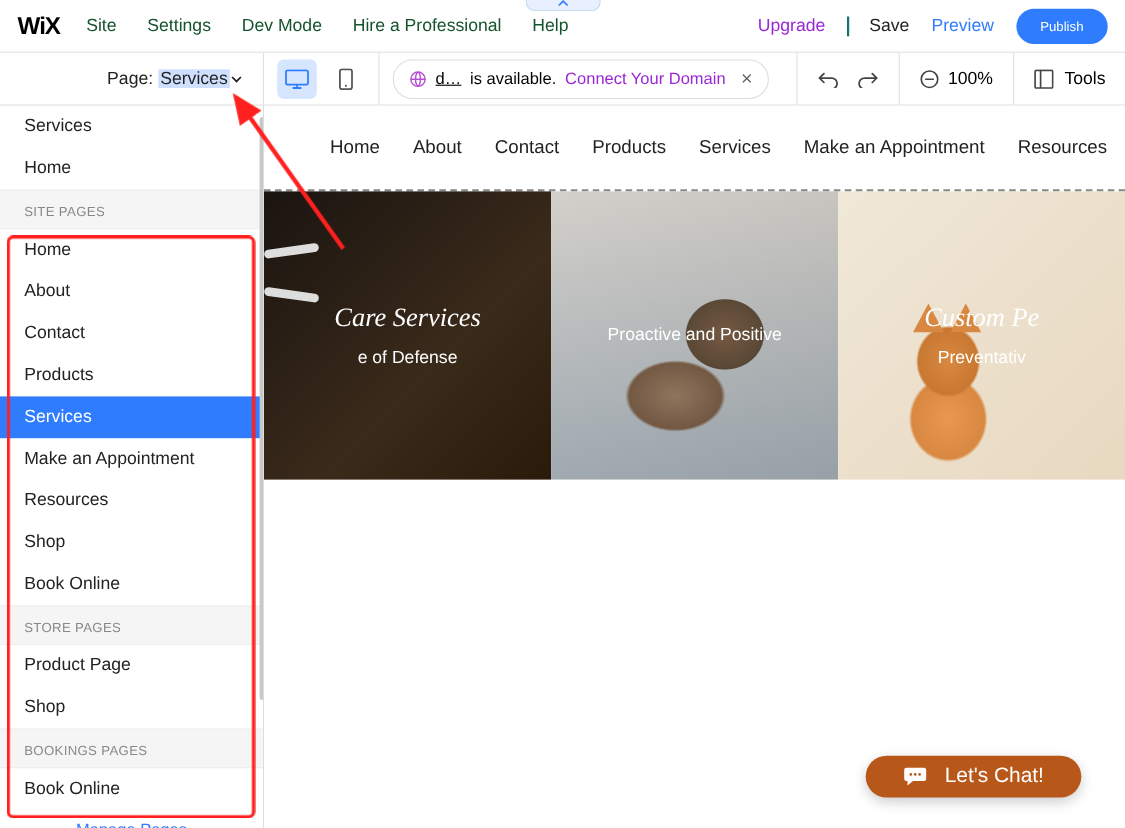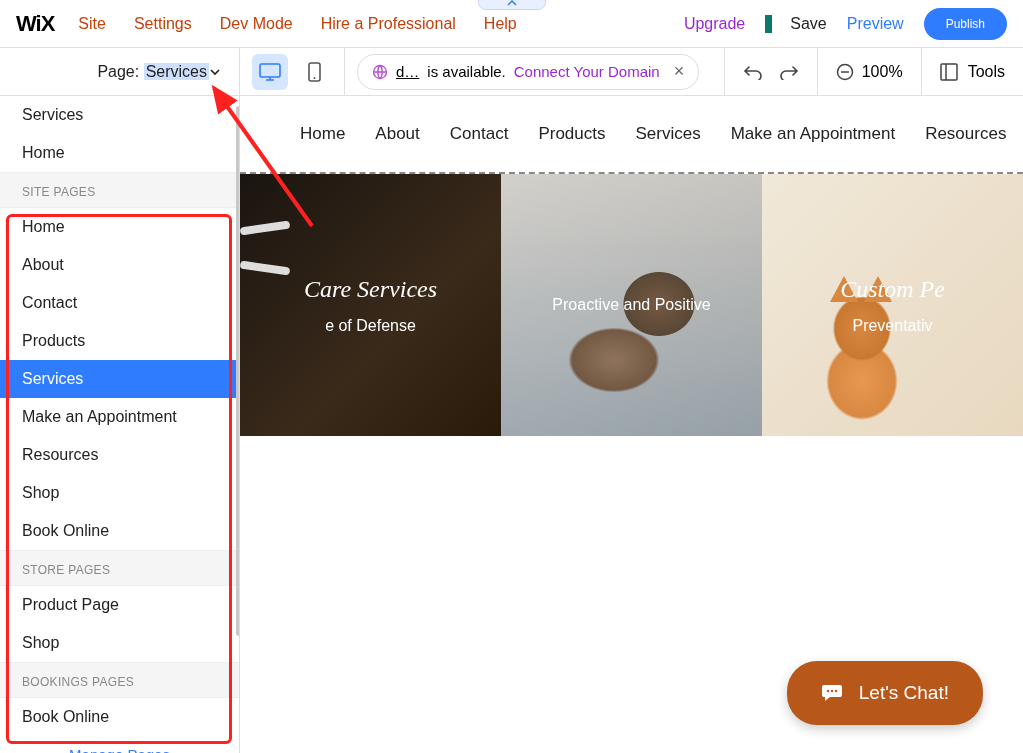--- a/index.html
+++ b/index.html
@@ -1,25 +1,25 @@
 <!DOCTYPE html>
 <html><head>
 <meta charset="utf-8">
 <style>
 * { box-sizing: border-box; margin: 0; padding: 0; }
 body { font-family: -apple-system, BlinkMacSystemFont, "Helvetica Neue", Arial, sans-serif; width: 1023px; height: 753px; overflow: hidden; background: #fff; }
 
 
 .top-bar { display: flex; align-items: center; height: 48px; border-bottom: 1px solid #e0e0e0; padding: 16px 16px; }
 .logo { font-weight: 900; font-size: 22px; letter-spacing: -1px; margin-right: 24px; }
-.menu-items { display: flex; gap: 28px; font-size: 16px; color: #c2410c; }
+.menu-items { display: flex; gap: 28px; font-size: 16px; color: #14532d; }
 .menu-items span { cursor: pointer; }
 .top-right { margin-left: auto; display: flex; align-items: center; gap: 20px; font-size: 16px; }
 .upgrade { color: #9a27d5; cursor: pointer; }
-.save { color: #222; cursor: pointer; border-left: 7px solid #0f766e; padding-left: 18px; }
+.save { color: #222; cursor: pointer; border-left: 2px solid #0f766e; padding-left: 18px; }
 .preview { color: #2f7cff; cursor: pointer; }
 .publish-btn { background: #2f7cff; color: #fff; border: none; border-radius: 20px; padding: 9px 22px; font-size: 12px; cursor: pointer; }
 
 
 .toolbar { display: flex; align-items: center; height: 48px; border-bottom: 1px solid #e0e0e0; }
 .page-selector { width: 240px; height: 100%; display: flex; align-items: center; padding: 0 18px; justify-content: flex-end; border-right: 1px solid #e0e0e0; cursor: pointer; }
 .page-label { font-size: 16px; color: #222; }
 .page-current { background: #cfe0ff; padding: 0 2px; }
 .chevron { width: 12px; height: 12px; }
 .device-tabs { display: flex; align-items: center; gap: 8px; padding: 0 12px; border-right: 1px solid #e0e0e0; height: 100%; }
@@ -69,21 +69,21 @@
 
 .dog-shape { position: absolute; width: 180px; height: 160px; background: radial-gradient(ellipse 50px 45px at 65% 30%, #6b4a2f 0%, #4a3520 70%, transparent 72%), radial-gradient(ellipse 70px 50px at 40% 65%, #8b6a4f 0%, #6a4a30 60%, transparent 65%); bottom: 20px; left: 50%; transform: translateX(-50%); opacity: 0.85; }
 .vet-people { position: absolute; inset: 0; background: linear-gradient(180deg, rgba(200,200,200,0.3) 0%, rgba(100,130,160,0.4) 100%); }
 
 
 .cat-shape { position: absolute; width: 140px; height: 150px; bottom: 10px; left: 30px; background: radial-gradient(ellipse 45px 50px at 50% 35%, #d88840 0%, #c87830 60%, transparent 65%), radial-gradient(ellipse 55px 60px at 50% 70%, #e89850 0%, #d88840 60%, transparent 65%); }
 .cat-ear1, .cat-ear2 { position: absolute; width: 0; height: 0; border-left: 14px solid transparent; border-right: 14px solid transparent; border-bottom: 26px solid #d88840; top: 0; }
 .cat-ear1 { left: 38px; } .cat-ear2 { left: 72px; }
 
 
-.chat-pill { position: absolute; bottom: 28px; right: 40px; background: #b8571a; color: #fff; border-radius: 30px; padding: 21px 34px; display: flex; align-items: center; gap: 16px; font-size: 19px; box-shadow: 0 4px 12px rgba(0,0,0,0.2); cursor: pointer; }
+.chat-pill { position: absolute; bottom: 28px; right: 40px; background: #b8571a; color: #fff; border-radius: 30px; padding: 8px 34px; display: flex; align-items: center; gap: 16px; font-size: 19px; box-shadow: 0 4px 12px rgba(0,0,0,0.2); cursor: pointer; }
 
 
 .collapse-tab { position: absolute; top: -4px; left: 50%; transform: translateX(-50%); width: 68px; height: 14px; background: #e8f0ff; border: 1px solid #c8d8f0; border-radius: 0 0 8px 8px; display: flex; align-items: center; justify-content: center; z-index: 10; cursor: pointer; }
 
 .teeth { position: absolute; left: 0; top: 40px; width: 60px; height: 80px; }
 .teeth::before, .teeth::after { content:""; position:absolute; background:#ddd; width:50px; height:8px; border-radius:4px; }
 .teeth::before { top:10px; transform:rotate(-8deg);} 
 .teeth::after { top:50px; transform:rotate(8deg);}
 
 svg { display: block; }

